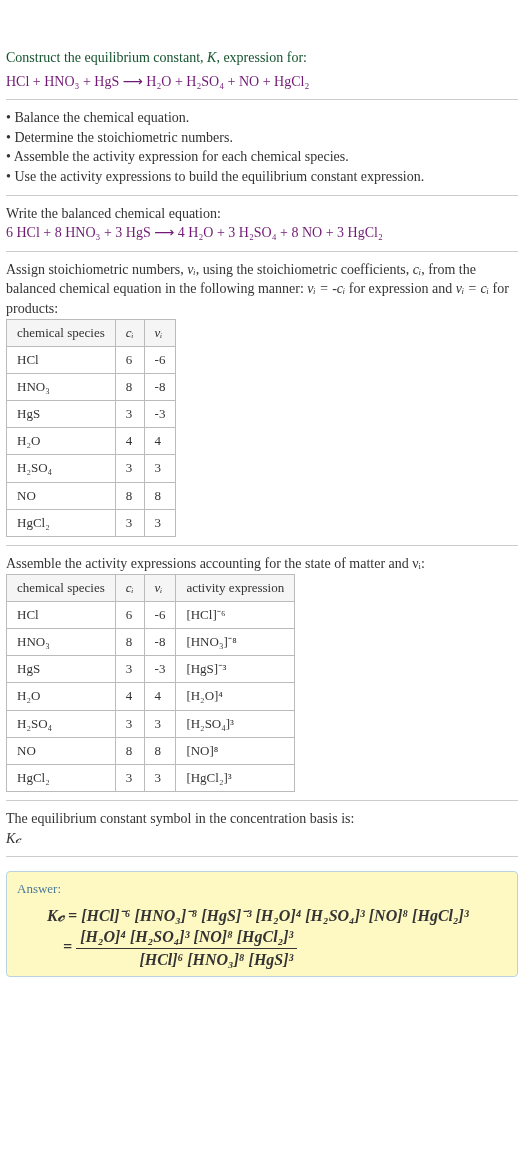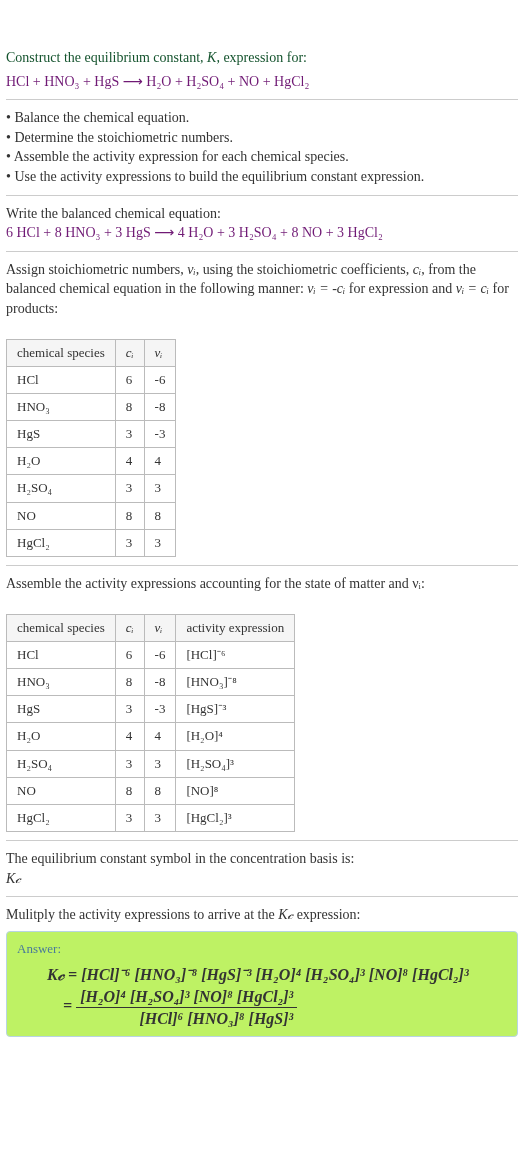--- a/index.html
+++ b/index.html
@@ -16,34 +16,34 @@
       border-bottom: 1px solid #ccc;
       padding: 8px 0;
     }
     .section:last-child { border-bottom: none; }
     .prompt-text { color: #14532d; margin-bottom: 4px; margin-top: 32px; }
     .equation { color: #701a75; }
     .plan-list { }
     .plan-item { margin-left: 0; }
     .table {
       border-collapse: collapse;
-      margin-top: 20px;
+      margin-top: 0;
       font-size: 13px;
     }
     .table td, .table th {
       border: 1px solid #bbb;
       padding: 4px 10px;
       text-align: left;
       font-weight: normal;
       background: #fff;
     }
     .table th { background: #f5f5f5; }
     .italic { font-style: italic; }
     .answer-box {
-      background: #bef264;
+      background: #fef9c3;
       border: 1px solid #b8d4e3;
       border-radius: 4px;
       padding: 8px 10px;
       margin-top: 6px;
     }
     .answer-label {
       color: #4a7a9a;
       font-size: 13px;
       margin-bottom: 4px;
     }
@@ -199,23 +199,20 @@
   </tbody>
     </table>
 </div>
 
 <div class="section">
   <div>The equilibrium constant symbol in the concentration basis is:</div>
   <div class="italic">K𝒸</div>
 </div>
 
 <div class="section" style="border-bottom:none;">
-  <div>
-    <span>Mulitply the activity expressions to arrive at the </span><span class="italic">K𝒸</span><span> expression:</span>
-  </div>
 
   <div class="answer-box">
     <div class="answer-label">Answer:</div>
     <div class="kc-expr">
       <span class="italic">K𝒸 = </span><span>[HCl]⁻⁶ [HNO₃]⁻⁸ [HgS]⁻³ [H₂O]⁴ [H₂SO₄]³ [NO]⁸ [HgCl₂]³</span><br>
       <span style="padding-left:16px;"> = </span>
       <span class="frac">
         <span class="num">[H₂O]⁴ [H₂SO₄]³ [NO]⁸ [HgCl₂]³</span>
         <span class="den">[HCl]⁶ [HNO₃]⁸ [HgS]³</span>
       </span>

